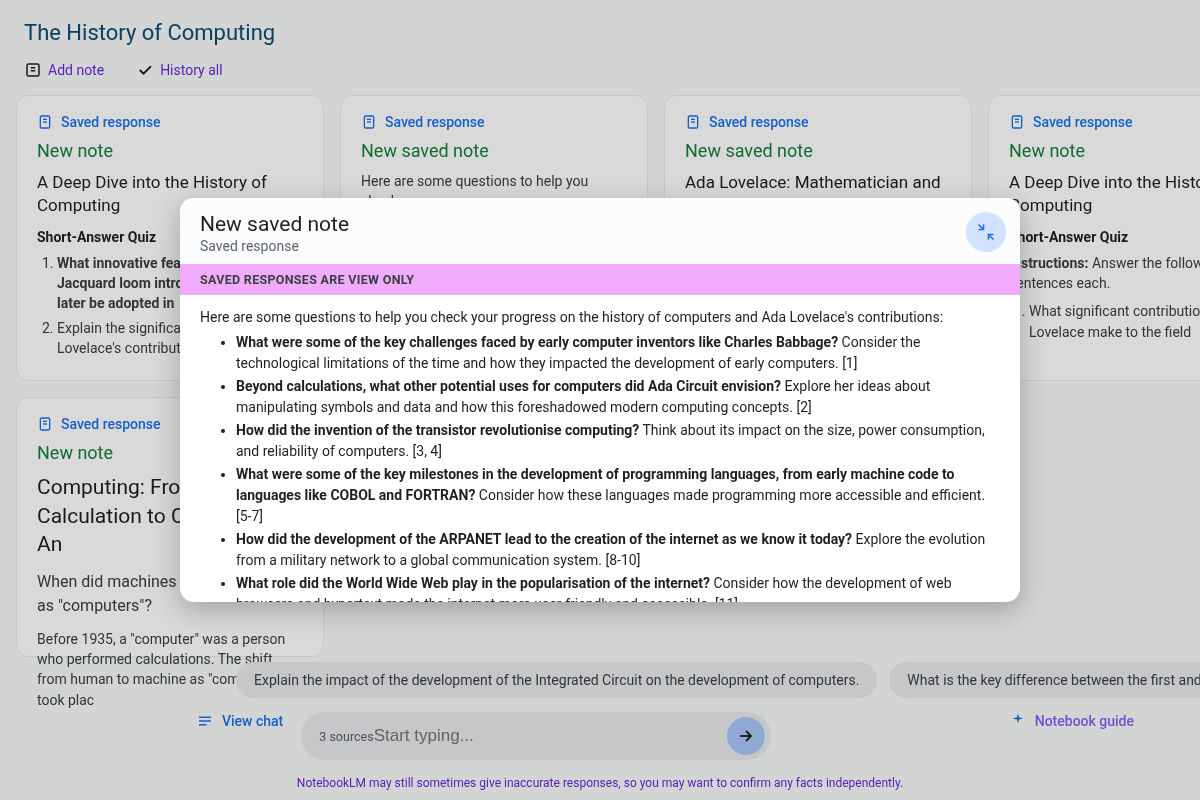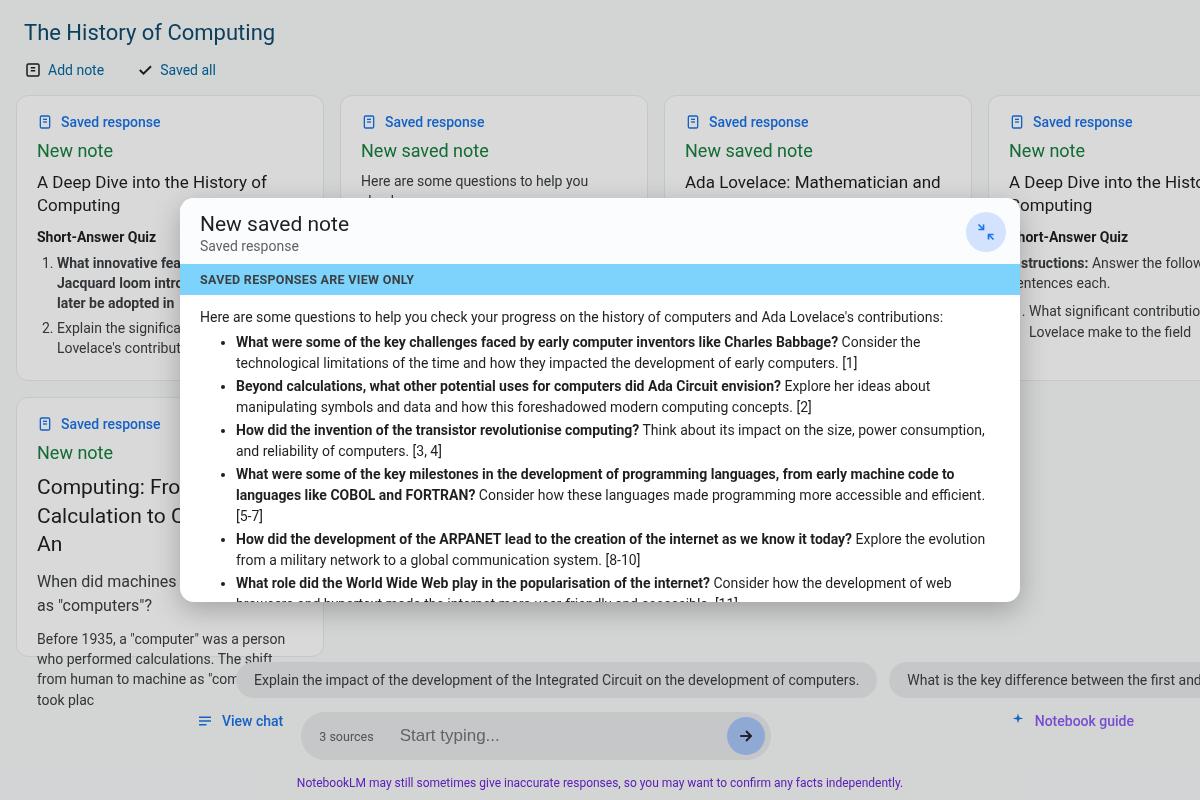--- a/index.html
+++ b/index.html
@@ -28,21 +28,21 @@
   display: flex;
   gap: 32px;
   padding: 0 24px 16px;
   align-items: center;
 }
 .tool-btn {
   display: flex;
   align-items: center;
   gap: 6px;
   font-size: 14px;
-  color: #0369a1;
+  color: #6d28d9;
   cursor: pointer;
 }
 .icon { display: inline-flex; align-items: center; justify-content: center; }
 .notes-grid {
   display: flex;
   gap: 16px;
   padding: 0 16px;
   overflow: hidden;
 }
 .note-card {
@@ -118,21 +118,21 @@
   width: 40px;
   height: 40px;
   border-radius: 50%;
   background: #d3e3fd;
   display: flex;
   align-items: center;
   justify-content: center;
   cursor: pointer;
 }
 .modal-banner {
-  background: #7dd3fc;
+  background: #f0abfc;
   padding: 8px 20px;
   font-size: 12.5px;
   font-weight: 700;
   letter-spacing: 0.3px;
   color: #3c4043;
 }
 .modal-body {
   padding: 12px 20px;
   overflow-y: auto;
   font-size: 14px;
@@ -189,21 +189,21 @@
 }
 .input-pill {
   flex: 1;
   max-width: 470px;
   background: #e8eaed;
   border-radius: 28px;
   height: 48px;
   display: flex;
   align-items: center;
   padding: 0 6px 0 18px;
-  gap: 26px;
+  gap: 0;
 }
 .src-count { font-size: 12.5px; color: #5f6368; }
 .input-pill input {
   flex: 1;
   border: none;
   background: transparent;
   font-size: 17px;
   color: #be185d;
   outline: none;
 }
@@ -250,21 +250,21 @@
         </svg>
     </span>
     <span>Add note</span>
   </div>
   <div class="tool-btn">
     <span class="icon">
       <svg width="18" height="18" viewBox="0 0 24 24" fill="none" stroke="#1f1f1f" stroke-width="2.5">
           <polyline points="5 12 10 17 20 7"></polyline>
         </svg>
     </span>
-    <span>Saved all</span>
+    <span>History all</span>
   </div>
 </div>
 
 <div class="notes-grid">
   <div class="note-card">
     <div class="note-saved">
       <span class="icon">
           <svg width="16" height="16" viewBox="0 0 24 24" fill="none" stroke="#1a73e8" stroke-width="2">
             <rect x="5" y="3" width="14" height="18" rx="2"></rect>
             <line x1="9" y1="8" x2="15" y2="8"></line>

